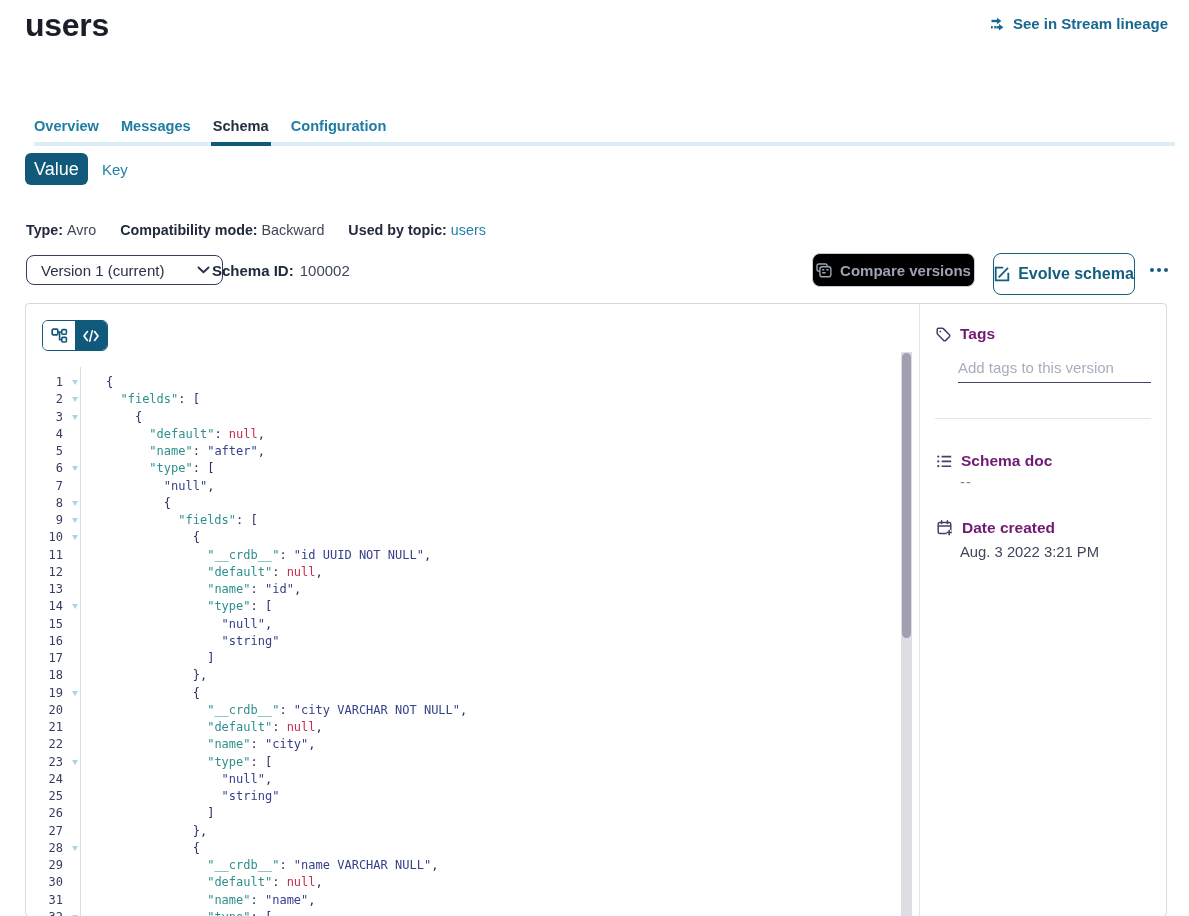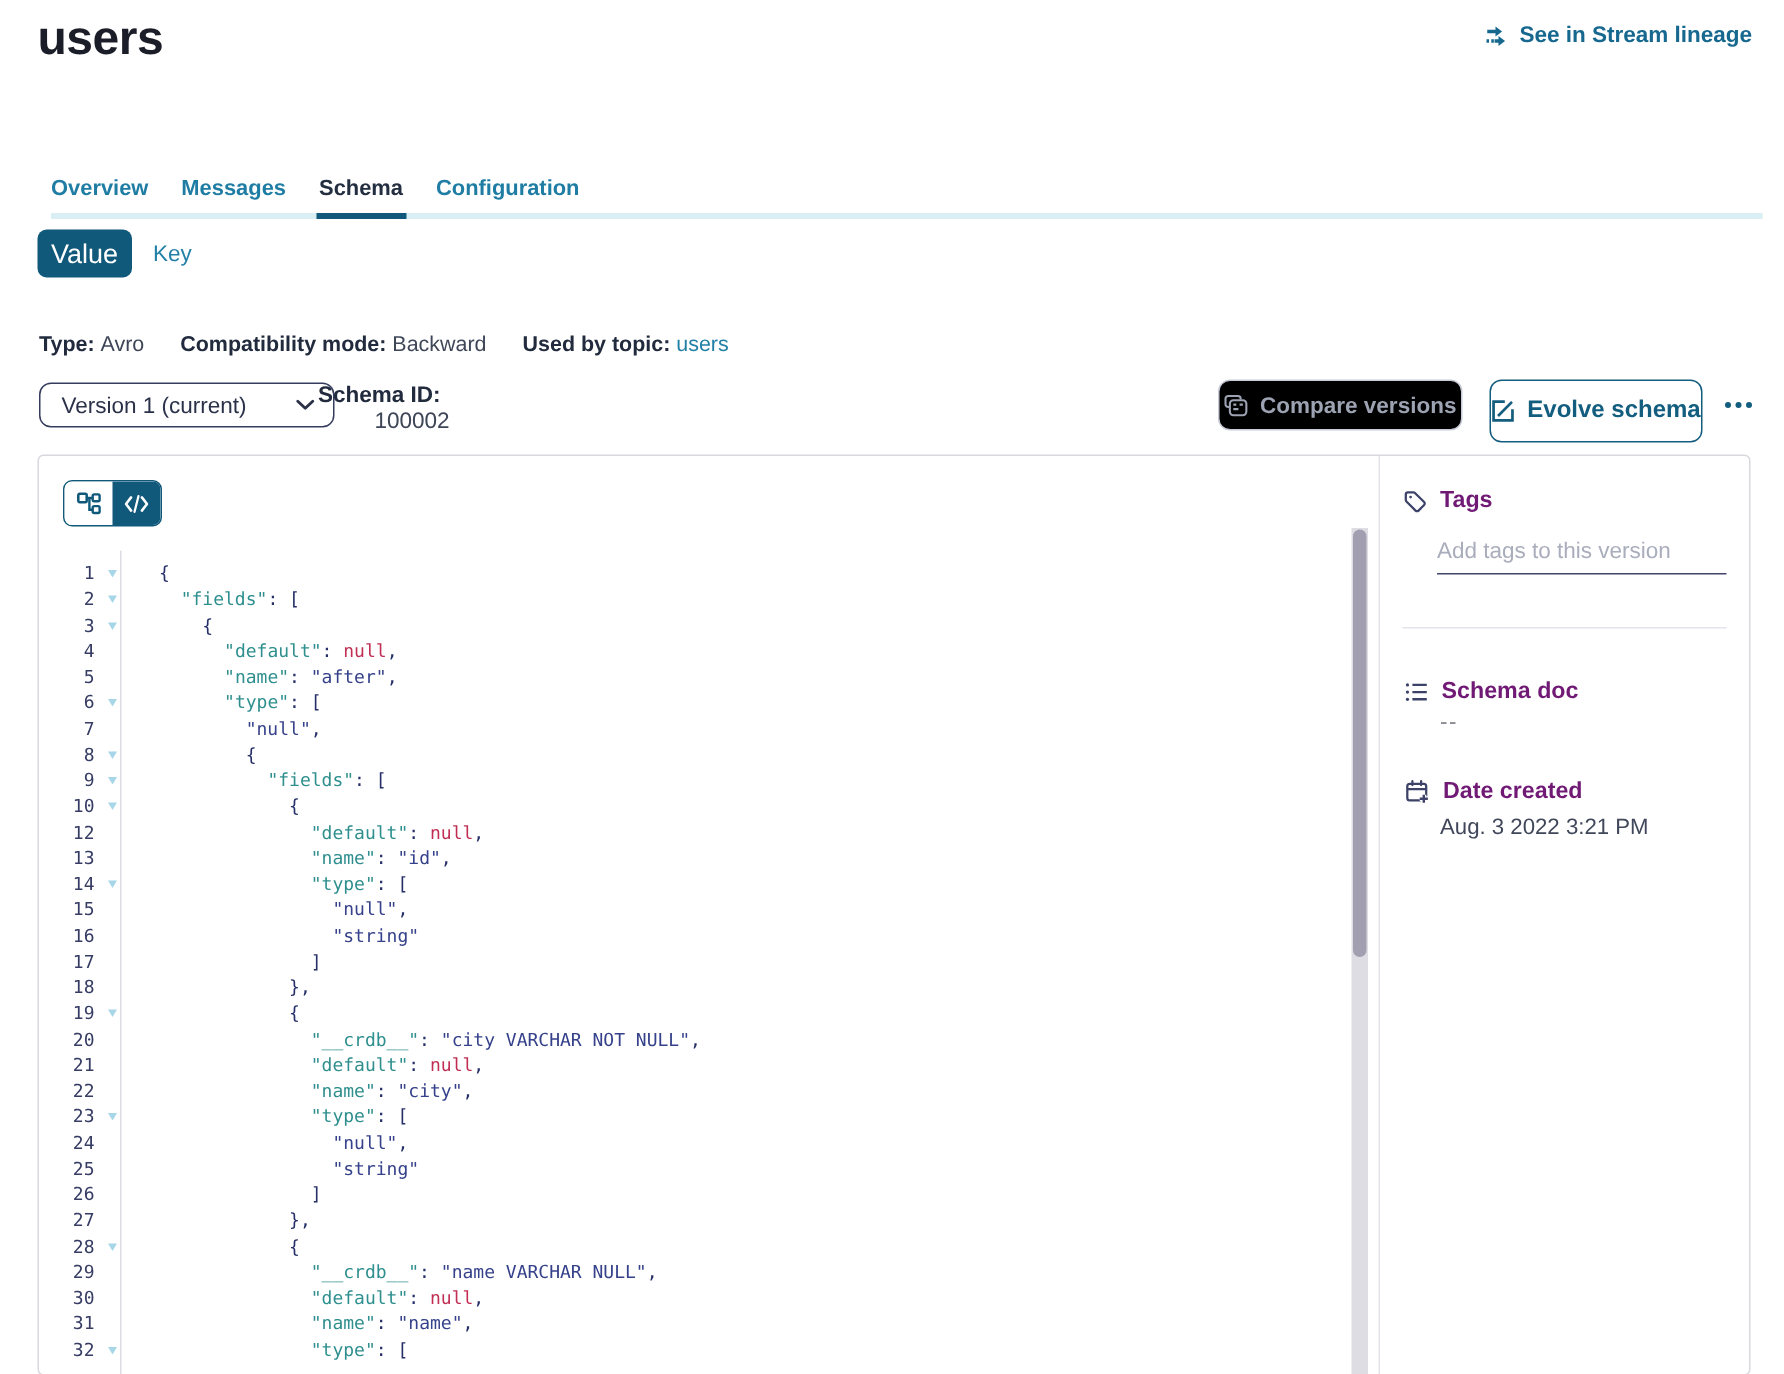--- a/index.html
+++ b/index.html
@@ -34,21 +34,21 @@
 .meta-item { margin-right:24px; }
 .meta-label { font-weight:700; color:#212b3d; }
 .meta-link { color:#2280a7; cursor:pointer; }
 
 
 #version-select { position:absolute; left:26px; top:255px; width:197px; height:30px;
   border:1px solid #363c5e; border-radius:8px; background:#fff; display:flex;
   align-items:center; padding:0 12px 0 14px; font-size:15px; color:#2a3148;
   cursor:pointer; justify-content:space-between; }
 #schema-id { position:absolute; left:212px; top:255px; height:30px; display:flex;
-  align-items:flex-end; font-size:15px; color:#3e4657;flex-direction:column; }
+  align-items:center; font-size:15px; color:#3e4657; }
 #schema-id b { font-weight:700; color:#212b3d; margin-right:6px; }
 #compare-btn { position:absolute; left:812px; top:253px; width:163px; height:34px;
   border:1px solid #c7cbd7; border-radius:8px; background:#000000; color:#9da3b2;
   font-size:15px; font-weight:600; font-family:inherit; display:flex; align-items:center;
   justify-content:center; gap:8px; }
 #evolve-btn { position:absolute; left:993px; top:253px; width:142px; height:42px;
   border:1px solid #135d7f; border-radius:8px; background:#fff; color:#135d7f;
   font-size:16px; font-weight:700; font-family:inherit; display:flex; align-items:center;
   justify-content:center; gap:8px; cursor:pointer;text-align:center; }
 #more-btn { position:absolute; left:1146px; top:253px; height:34px; width:26px;
@@ -238,20 +238,24 @@
           <span class="ln">9</span>
           <span class="fold"></span>
           <span class="cl"><span class="tk-w">          </span><span class="tk-k">"fields"</span><span class="tk-p">: [</span></span>
         </div>
         <div class="code-row">
           <span class="ln">10</span>
           <span class="fold"></span>
           <span class="cl"><span class="tk-w">            </span><span class="tk-p">{</span></span>
         </div>
         <div class="code-row">
+          <span class="ln">11</span>
+          <span class="cl"><span class="tk-w">              </span><span class="tk-k">"__crdb__"</span><span class="tk-p">: </span><span class="tk-s">"id UUID NOT NULL"</span><span class="tk-p">,</span></span>
+        </div>
+        <div class="code-row">
           <span class="ln">12</span>
           <span class="cl"><span class="tk-w">              </span><span class="tk-k">"default"</span><span class="tk-p">: </span><span class="tk-n">null</span><span class="tk-p">,</span></span>
         </div>
         <div class="code-row">
           <span class="ln">13</span>
           <span class="cl"><span class="tk-w">              </span><span class="tk-k">"name"</span><span class="tk-p">: </span><span class="tk-s">"id"</span><span class="tk-p">,</span></span>
         </div>
         <div class="code-row">
           <span class="ln">14</span>
           <span class="fold"></span>

